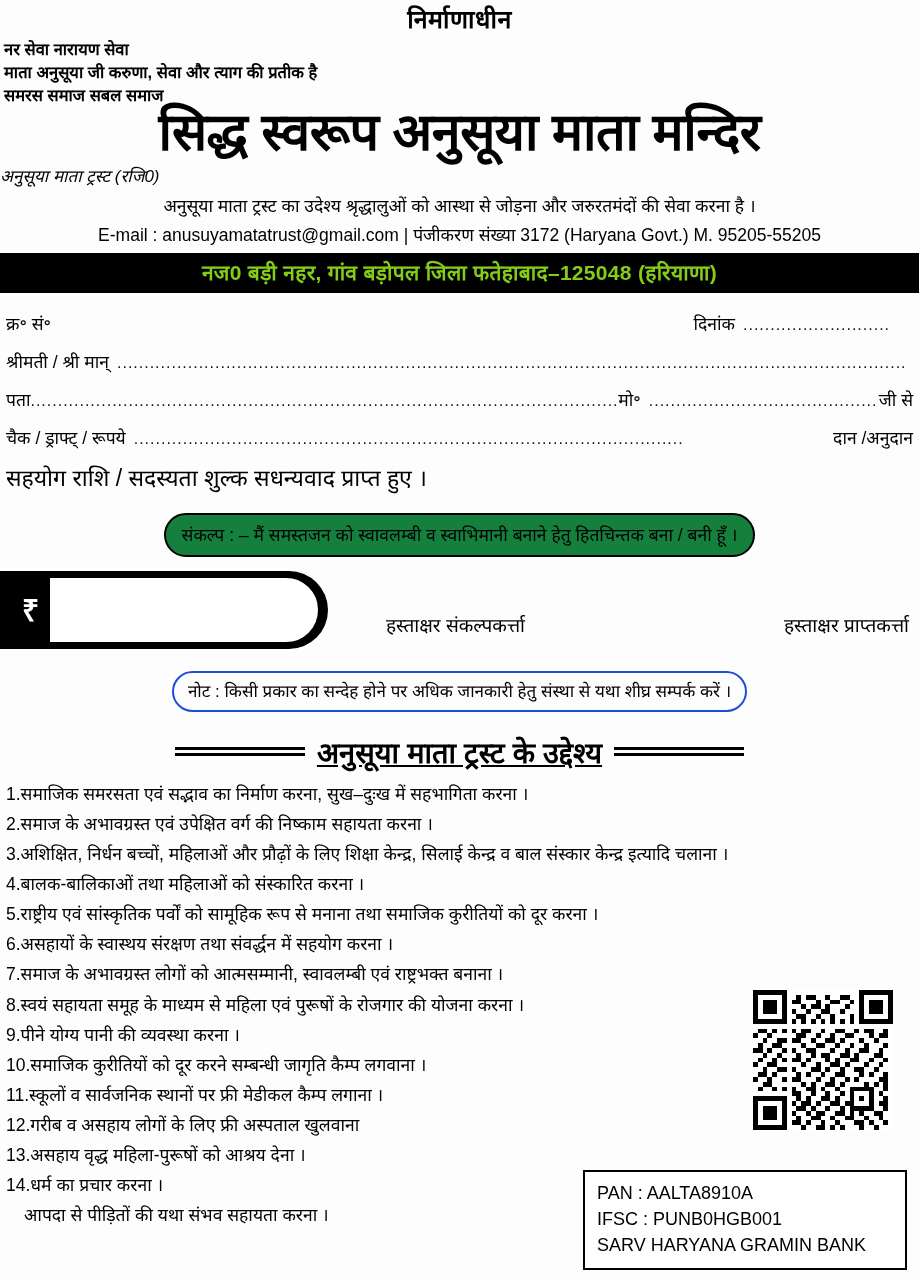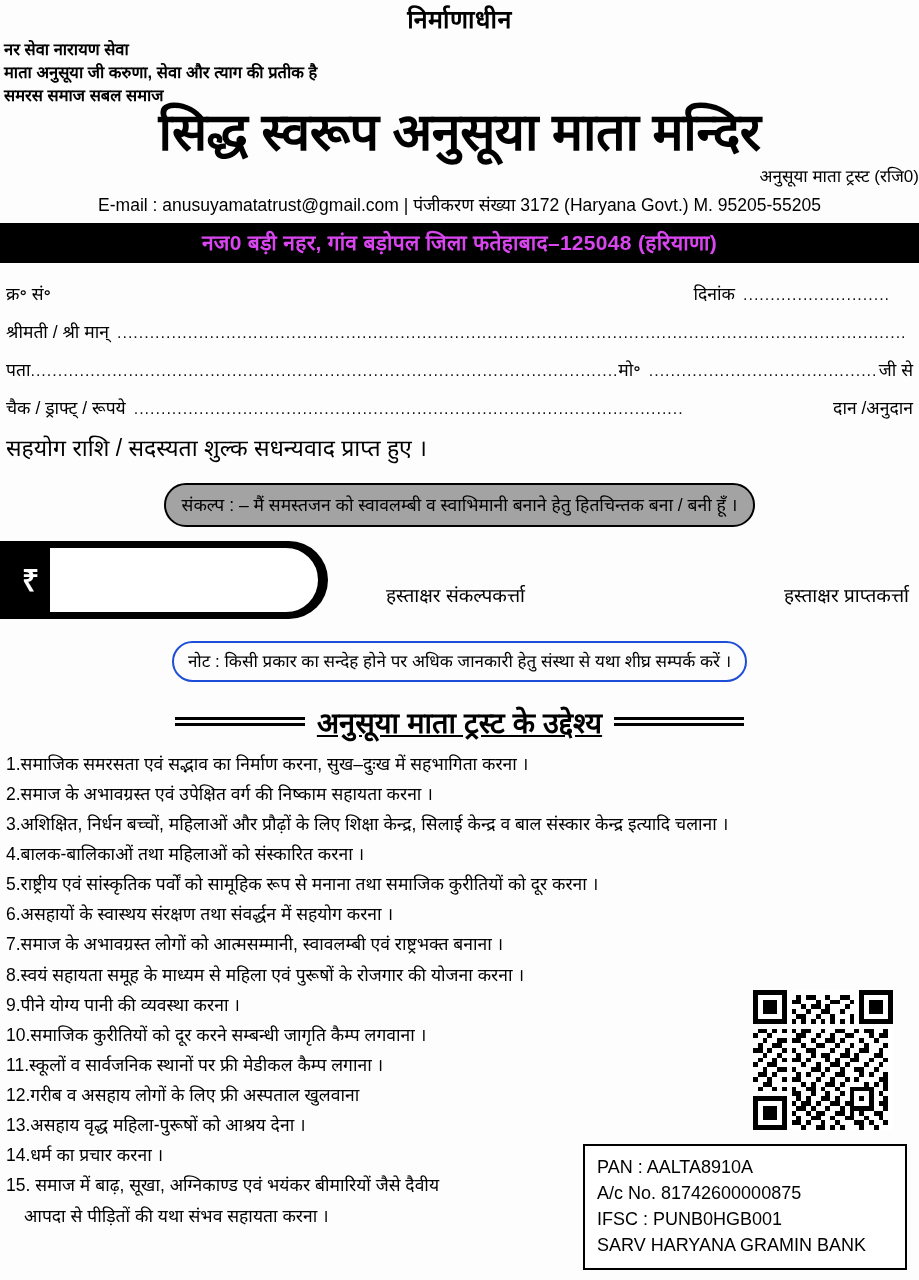--- a/index.html
+++ b/index.html
@@ -42,37 +42,38 @@
   .temple-name {
     text-align: center;
     font-size: 52px;
     font-weight: bold;
     line-height: 1.08;
     letter-spacing: -0.5px;
     margin-top: -2px;
     white-space: nowrap;
   }
   .trust-line {
-    text-align: right;
+    text-align: left;
     font-size: 17px;
     margin-top: 4px;
+    font-style: italic;
   }
   .purpose-line {
     text-align: center;
     font-size: 17.5px;
     margin-top: 6px;
   }
   .contact-line {
     text-align: center;
     font-size: 17.5px;
     margin-top: 5px;
   }
   .address-bar {
     background: #000;
-    color: #d946ef;
+    color: #84cc16;
     text-align: center;
     font-size: 21px;
     font-weight: bold;
     padding: 5px 0 7px;
     margin-top: 7px;
     letter-spacing: 0.3px;
   }
   
   .form {
     padding: 0 6px;
@@ -103,21 +104,21 @@
     font-size: 23px;
   }
   
   .pill {
     border: 2px solid #000;
     border-radius: 26px;
     text-align: center;
     font-size: 17.5px;
     padding: 7px 16px 9px;
     margin: 16px auto 0;
-    background: #a3a3a3;
+    background: #15803d;
     display: table;
   }
   .pledge-box { margin-top: 20px; }
   
   .amount-row {
     position: relative;
     margin-top: 14px;
     height: 90px;
   }
   .rupee-block {
@@ -237,20 +238,21 @@
   <div class="under-construction">निर्माणाधीन</div>
 
   <div class="tagline-row">
     <span>नर सेवा नारायण सेवा</span>
     <span class="mid">माता अनुसूया जी करुणा, सेवा और त्याग की प्रतीक है</span>
     <span>समरस समाज सबल समाज</span>
   </div>
 
   <div class="temple-name">सिद्ध स्वरूप अनुसूया माता मन्दिर</div>
   <div class="trust-line">अनुसूया माता ट्रस्ट (रजि0)</div>
+  <div class="purpose-line">अनुसूया माता ट्रस्ट का उदेश्य श्रृद्धालुओं को आस्था से जोड़ना और जरुरतमंदों की सेवा करना है ।</div>
   <div class="contact-line">E-mail : anusuyamatatrust@gmail.com | पंजीकरण संख्या 3172 (Haryana Govt.) M. 95205-55205</div>
   <div class="address-bar">नज0 बड़ी नहर, गांव बड़ोपल जिला फतेहाबाद–125048 (हरियाणा)</div>
 
   <div class="form">
 
     <div class="line-row first">
       <span class="lbl">क्र॰ सं॰</span>
       <span class="spacer-flex"></span>
       <span class="lbl">दिनांक</span>
       <span class="gap8"></span>
@@ -312,21 +314,20 @@
     <div class="obj-item">5.राष्ट्रीय एवं सांस्कृतिक पर्वों को सामूहिक रूप से मनाना तथा समाजिक कुरीतियों को दूर करना ।</div>
     <div class="obj-item">6.असहायों के स्वास्थय संरक्षण तथा संवर्द्धन में सहयोग करना ।</div>
     <div class="obj-item">7.समाज के अभावग्रस्त लोगों को आत्मसम्मानी, स्वावलम्बी एवं राष्ट्रभक्त बनाना ।</div>
     <div class="obj-item">8.स्वयं सहायता समूह के माध्यम से महिला एवं पुरूषों के रोजगार की योजना करना ।</div>
     <div class="obj-item">9.पीने योग्य पानी की व्यवस्था करना ।</div>
     <div class="obj-item">10.समाजिक कुरीतियों को दूर करने सम्बन्धी जागृति कैम्प लगवाना ।</div>
     <div class="obj-item">11.स्कूलों व सार्वजनिक स्थानों पर फ्री मेडीकल कैम्प लगाना ।</div>
     <div class="obj-item">12.गरीब व असहाय लोगों के लिए फ्री अस्पताल खुलवाना</div>
     <div class="obj-item">13.असहाय वृद्ध महिला-पुरूषों को आश्रय देना ।</div>
     <div class="obj-item">14.धर्म का प्रचार करना ।</div>
-    <div class="obj-item">15. समाज में बाढ़, सूखा, अग्निकाण्ड एवं भयंकर बीमारियों जैसे दैवीय</div>
     <div class="obj-item indent2">आपदा से पीड़ितों की यथा संभव सहायता करना ।</div>
   </div>
 
   <div class="qr">
     <svg width="140" height="140" viewBox="0 0 29 29" shape-rendering="crispEdges" aria-hidden="true">
       <rect width="29" height="29" fill="#ffffff"></rect>
       <g fill="#000000">
 
         <rect x="0" y="0" width="7" height="1"></rect>
           <rect x="0" y="6" width="7" height="1"></rect>
@@ -540,18 +541,17 @@
         <rect x="16" y="28" width="1" height="1"></rect>
           <rect x="18" y="28" width="1" height="1"></rect>
         <rect x="22" y="28" width="1" height="1"></rect>
           <rect x="25" y="28" width="1" height="1"></rect>
       </g>
     </svg>
   </div>
 
   <div class="bank-box">
     <div>PAN : AALTA8910A</div>
-    <div>A/c No. 81742600000875</div>
     <div>IFSC : PUNB0HGB001</div>
     <div>SARV HARYANA GRAMIN BANK</div>
   </div>
 
 </div>
 
 </body></html>

